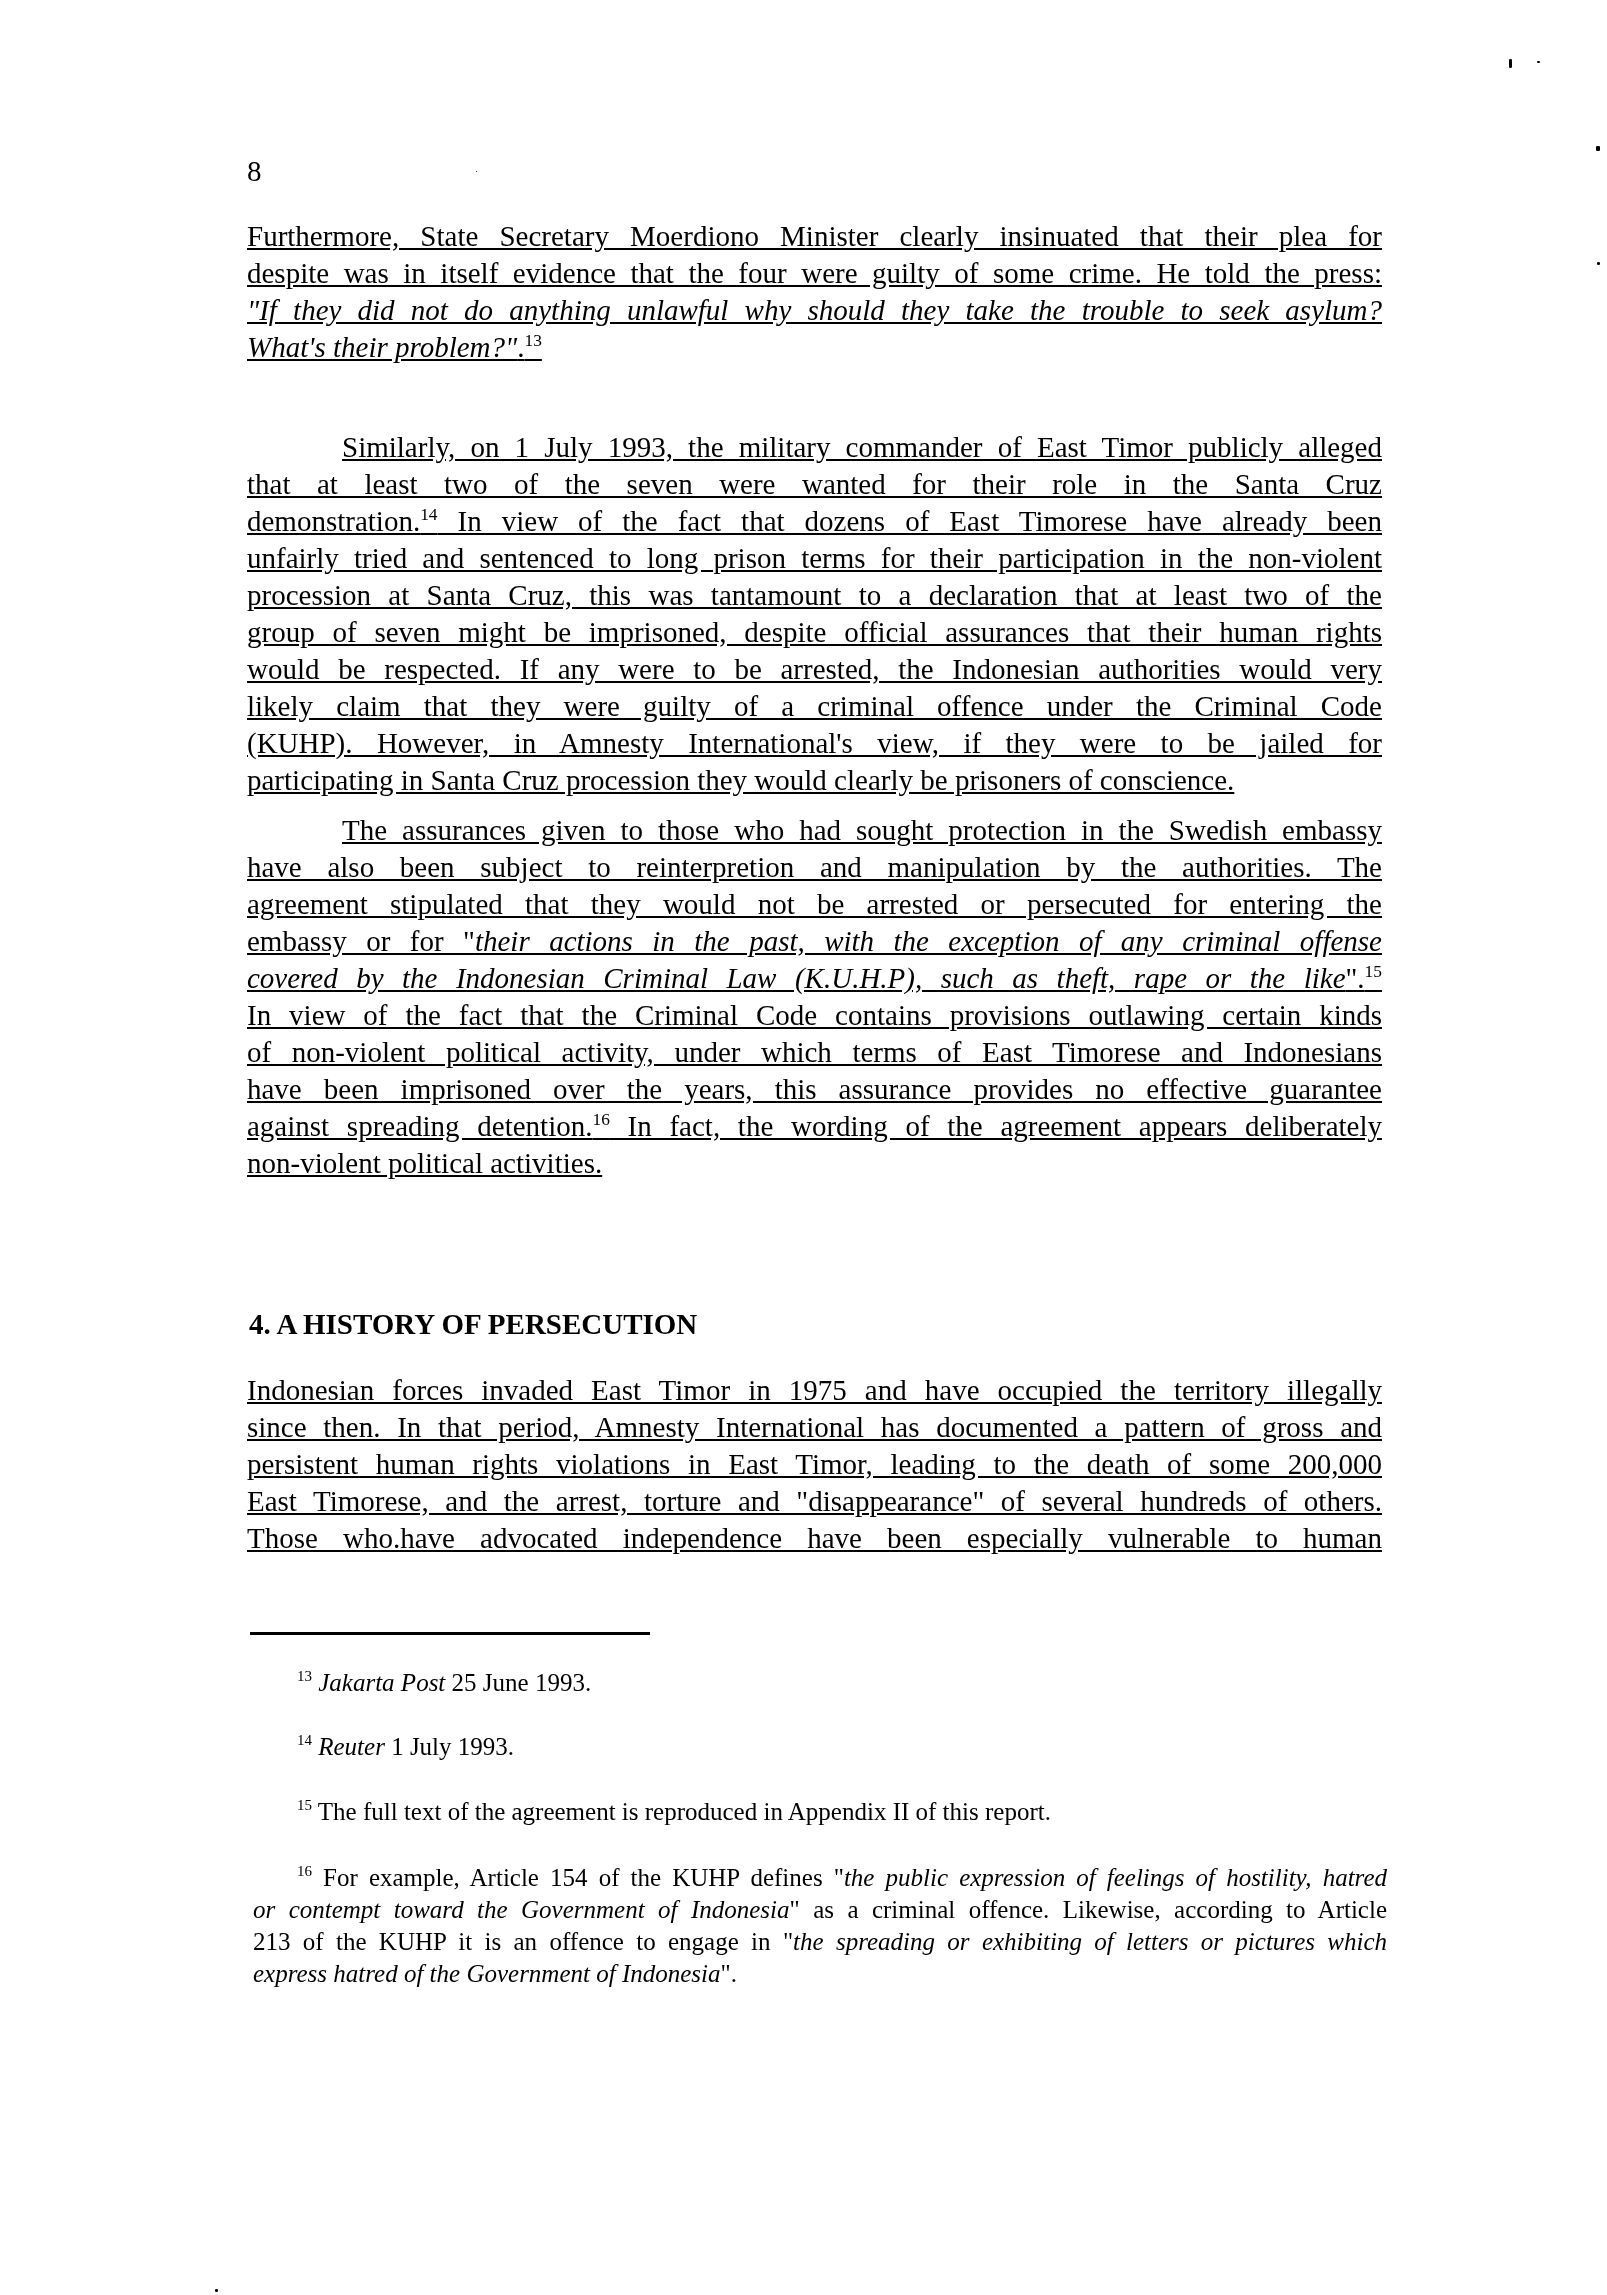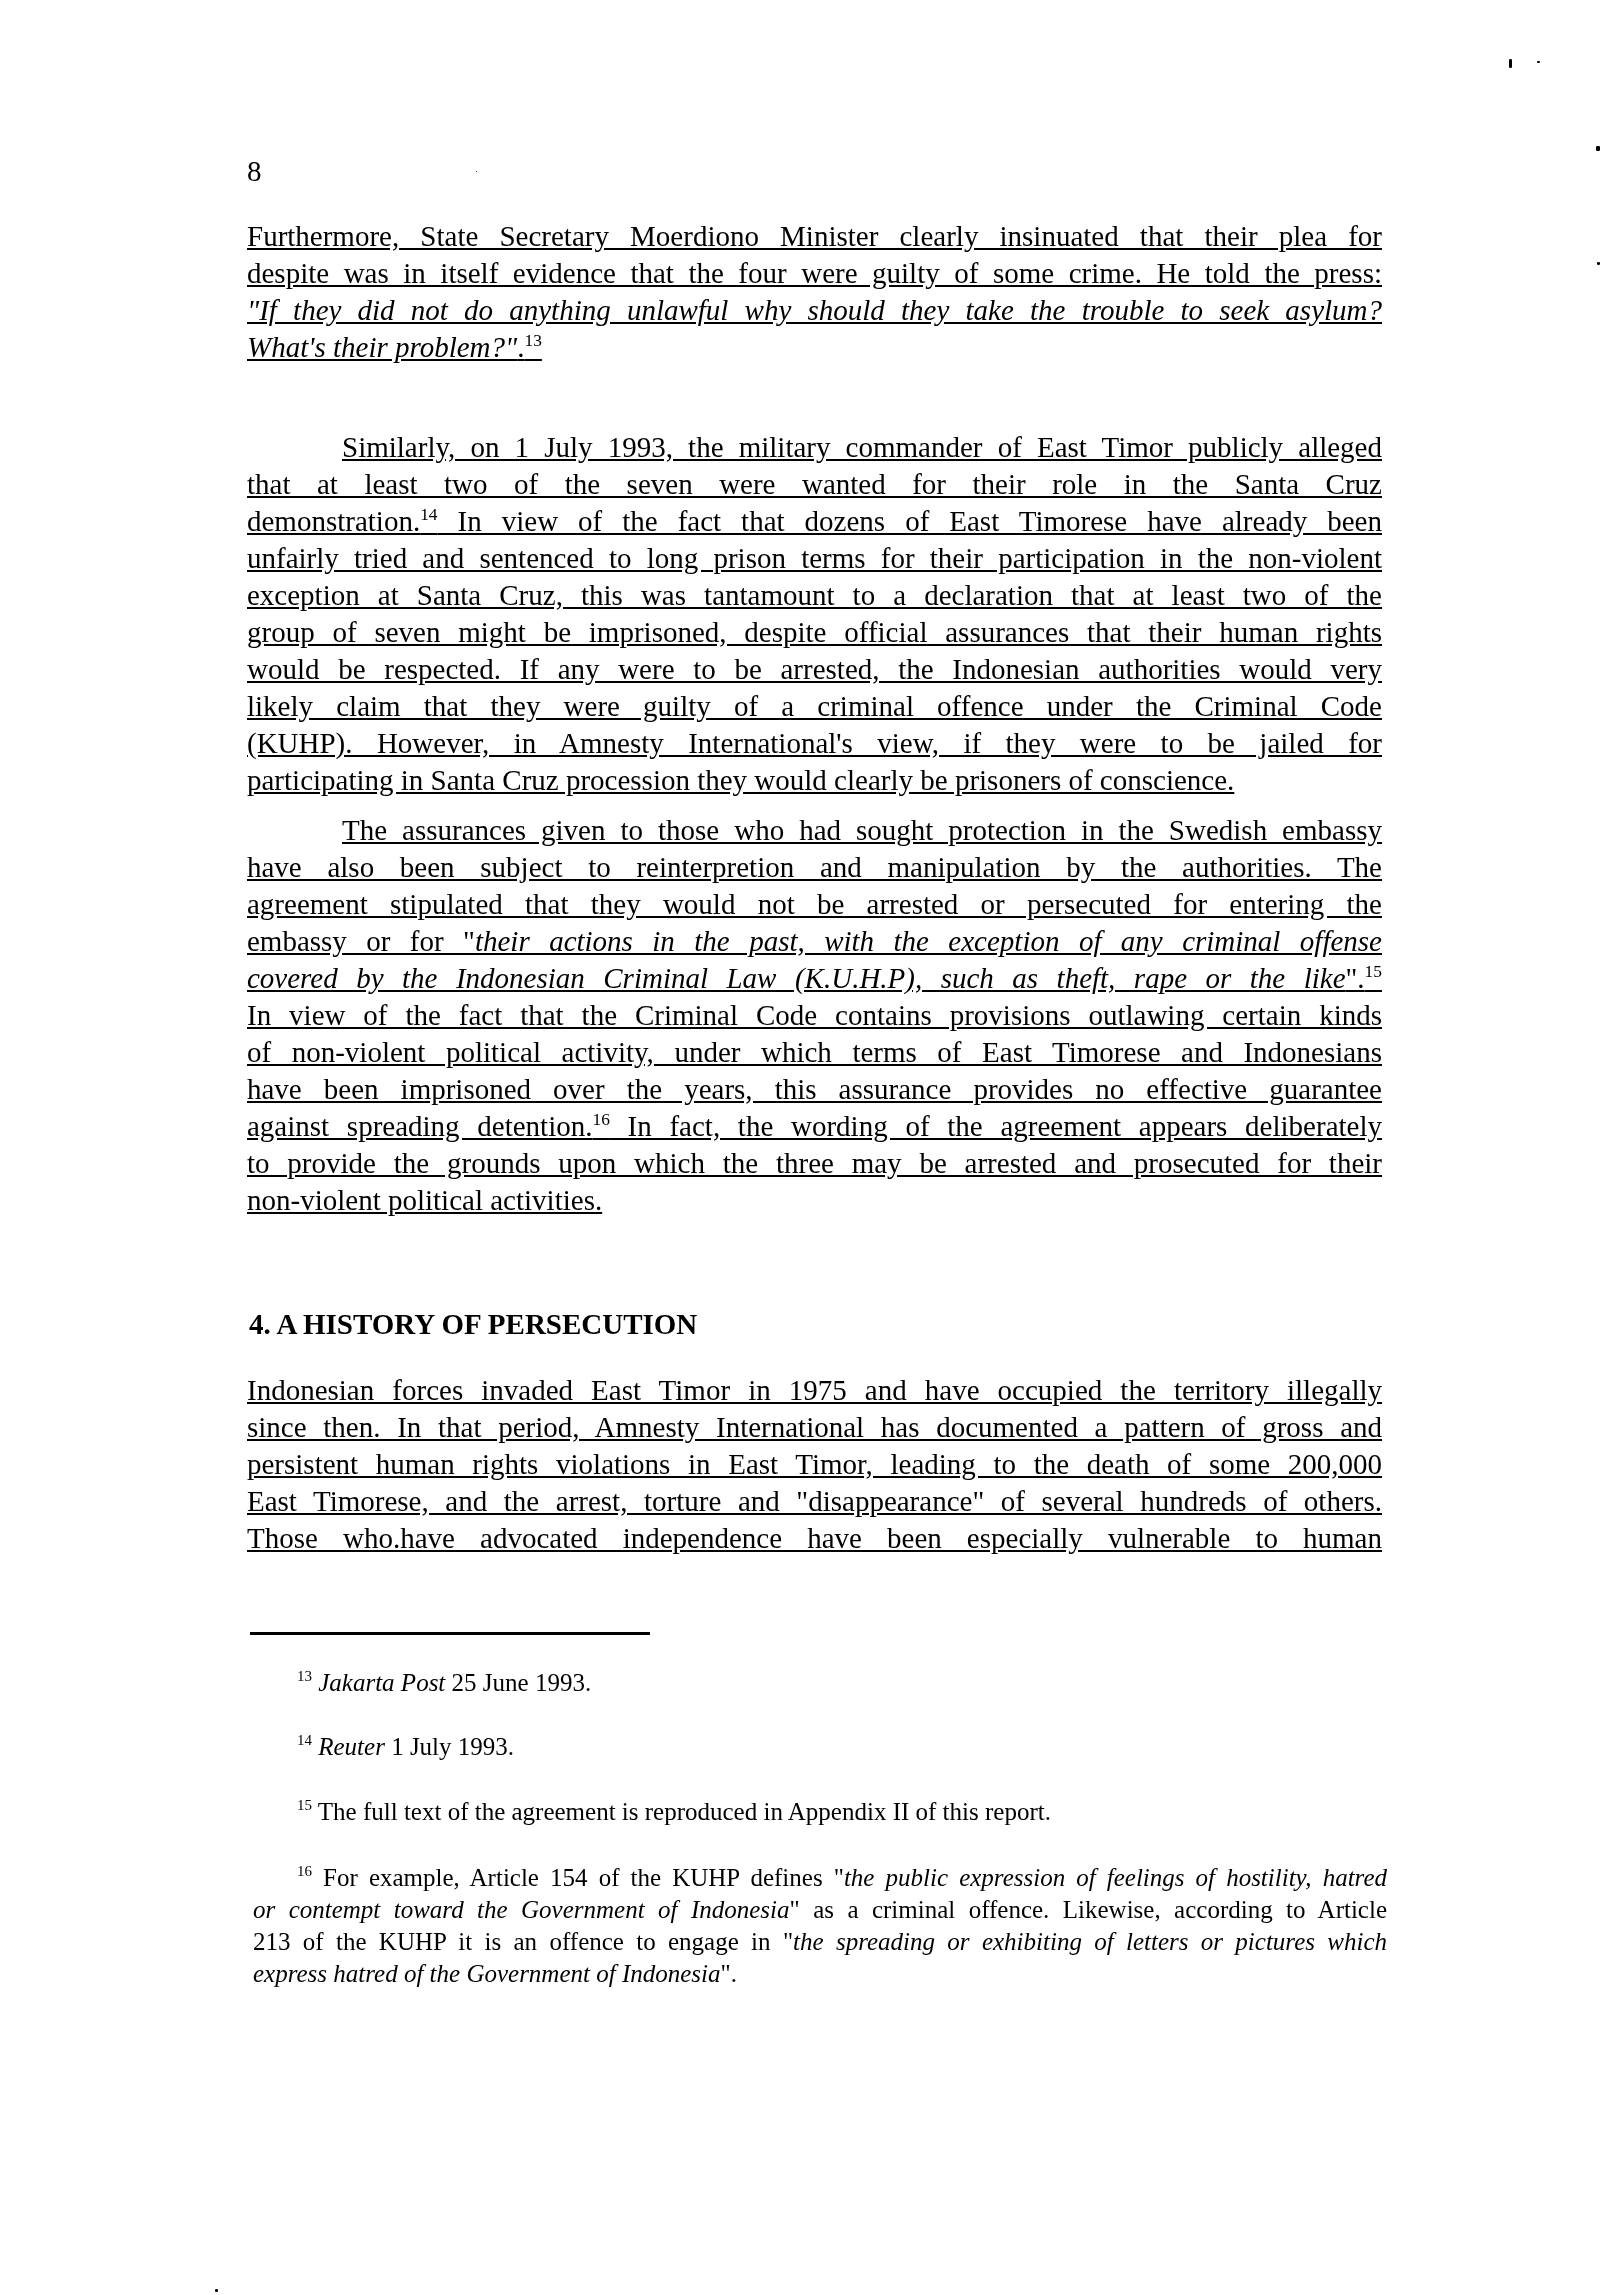--- a/index.html
+++ b/index.html
@@ -30,38 +30,37 @@
     <span class="line "><span>Furthermore, State Secretary Moerdiono Minister clearly insinuated that their plea for</span></span>
     <span class="line "><span>despite was in itself evidence that the four were guilty of some crime. He told the press:</span></span>
     <span class="line "><i>"If they did not do anything unlawful why should they take the trouble to seek asylum?</i></span>
     <span class="line  last"><i>What's their problem?"</i><span>.</span><sup>13</sup></span>
   </div>
 <div class="para" id="para-1" style="top:429px;">
     <span class="line  indent"><span>Similarly, on 1 July 1993, the military commander of East Timor publicly alleged</span></span>
     <span class="line "><span>that at least two of the seven were wanted for their role in the Santa Cruz</span></span>
     <span class="line "><span>demonstration.</span><sup>14</sup><span> In view of the fact that dozens of East Timorese have already been</span></span>
     <span class="line "><span>unfairly tried and sentenced to long prison terms for their participation in the non-violent</span></span>
-    <span class="line "><span>exception at Santa Cruz, this was tantamount to a declaration that at least two of the</span></span>
+    <span class="line "><span>procession at Santa Cruz, this was tantamount to a declaration that at least two of the</span></span>
     <span class="line "><span>group of seven might be imprisoned, despite official assurances that their human rights</span></span>
     <span class="line "><span>would be respected. If any were to be arrested, the Indonesian authorities would very</span></span>
     <span class="line "><span>likely claim that they were guilty of a criminal offence under the Criminal Code</span></span>
     <span class="line "><span>(KUHP). However, in Amnesty International's view, if they were to be jailed for</span></span>
     <span class="line  last"><span>participating in Santa Cruz procession they would clearly be prisoners of conscience.</span></span>
   </div>
 <div class="para" id="para-2" style="top:812px;">
     <span class="line  indent"><span>The assurances given to those who had sought protection in the Swedish embassy</span></span>
     <span class="line "><span>have also been subject to reinterpretion and manipulation by the authorities. The</span></span>
     <span class="line "><span>agreement stipulated that they would not be arrested or persecuted for entering the</span></span>
     <span class="line "><span>embassy or for "</span><i>their actions in the past, with the exception of any criminal offense</i></span>
     <span class="line "><i>covered by the Indonesian Criminal Law (K.U.H.P), such as theft, rape or the like</i><span>".</span><sup>15</sup></span>
     <span class="line "><span>In view of the fact that the Criminal Code contains provisions outlawing certain kinds</span></span>
     <span class="line "><span>of non-violent political activity, under which terms of East Timorese and Indonesians</span></span>
     <span class="line "><span>have been imprisoned over the years, this assurance provides no effective guarantee</span></span>
     <span class="line "><span>against spreading detention.</span><sup>16</sup><span> In fact, the wording of the agreement appears deliberately</span></span>
-    <span class="line "><span>to provide the grounds upon which the three may be arrested and prosecuted for their</span></span>
     <span class="line  last"><span>non-violent political activities.</span></span>
   </div>
 
 <div class="abs heading">4. A HISTORY OF PERSECUTION</div>
 
 <div class="para" id="para-3" style="top:1372px;">
     <span class="line "><span>Indonesian forces invaded East Timor in 1975 and have occupied the territory illegally</span></span>
     <span class="line "><span>since then. In that period, Amnesty International has documented a pattern of gross and</span></span>
     <span class="line "><span>persistent human rights violations in East Timor, leading to the death of some 200,000</span></span>
     <span class="line "><span>East Timorese, and the arrest, torture and "disappearance" of several hundreds of others.</span></span>

